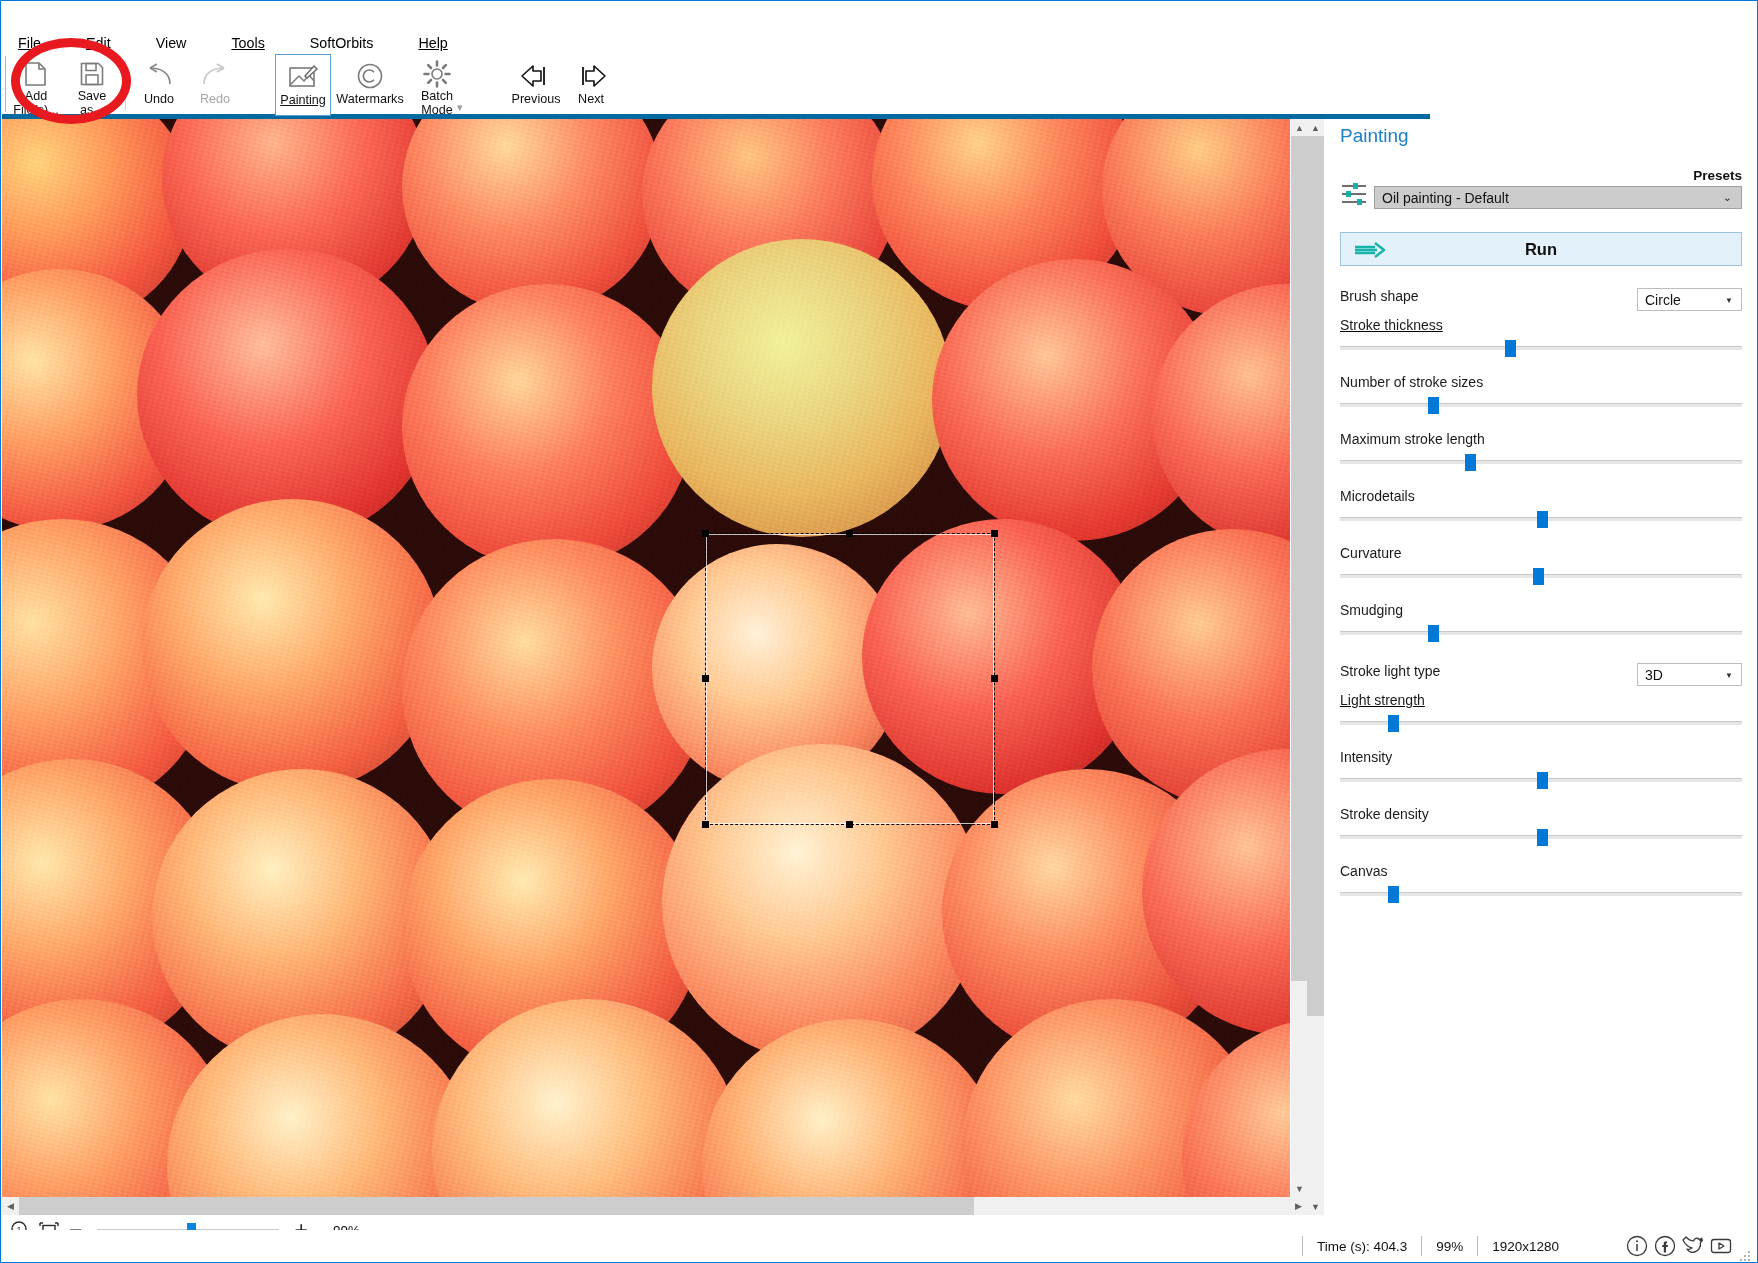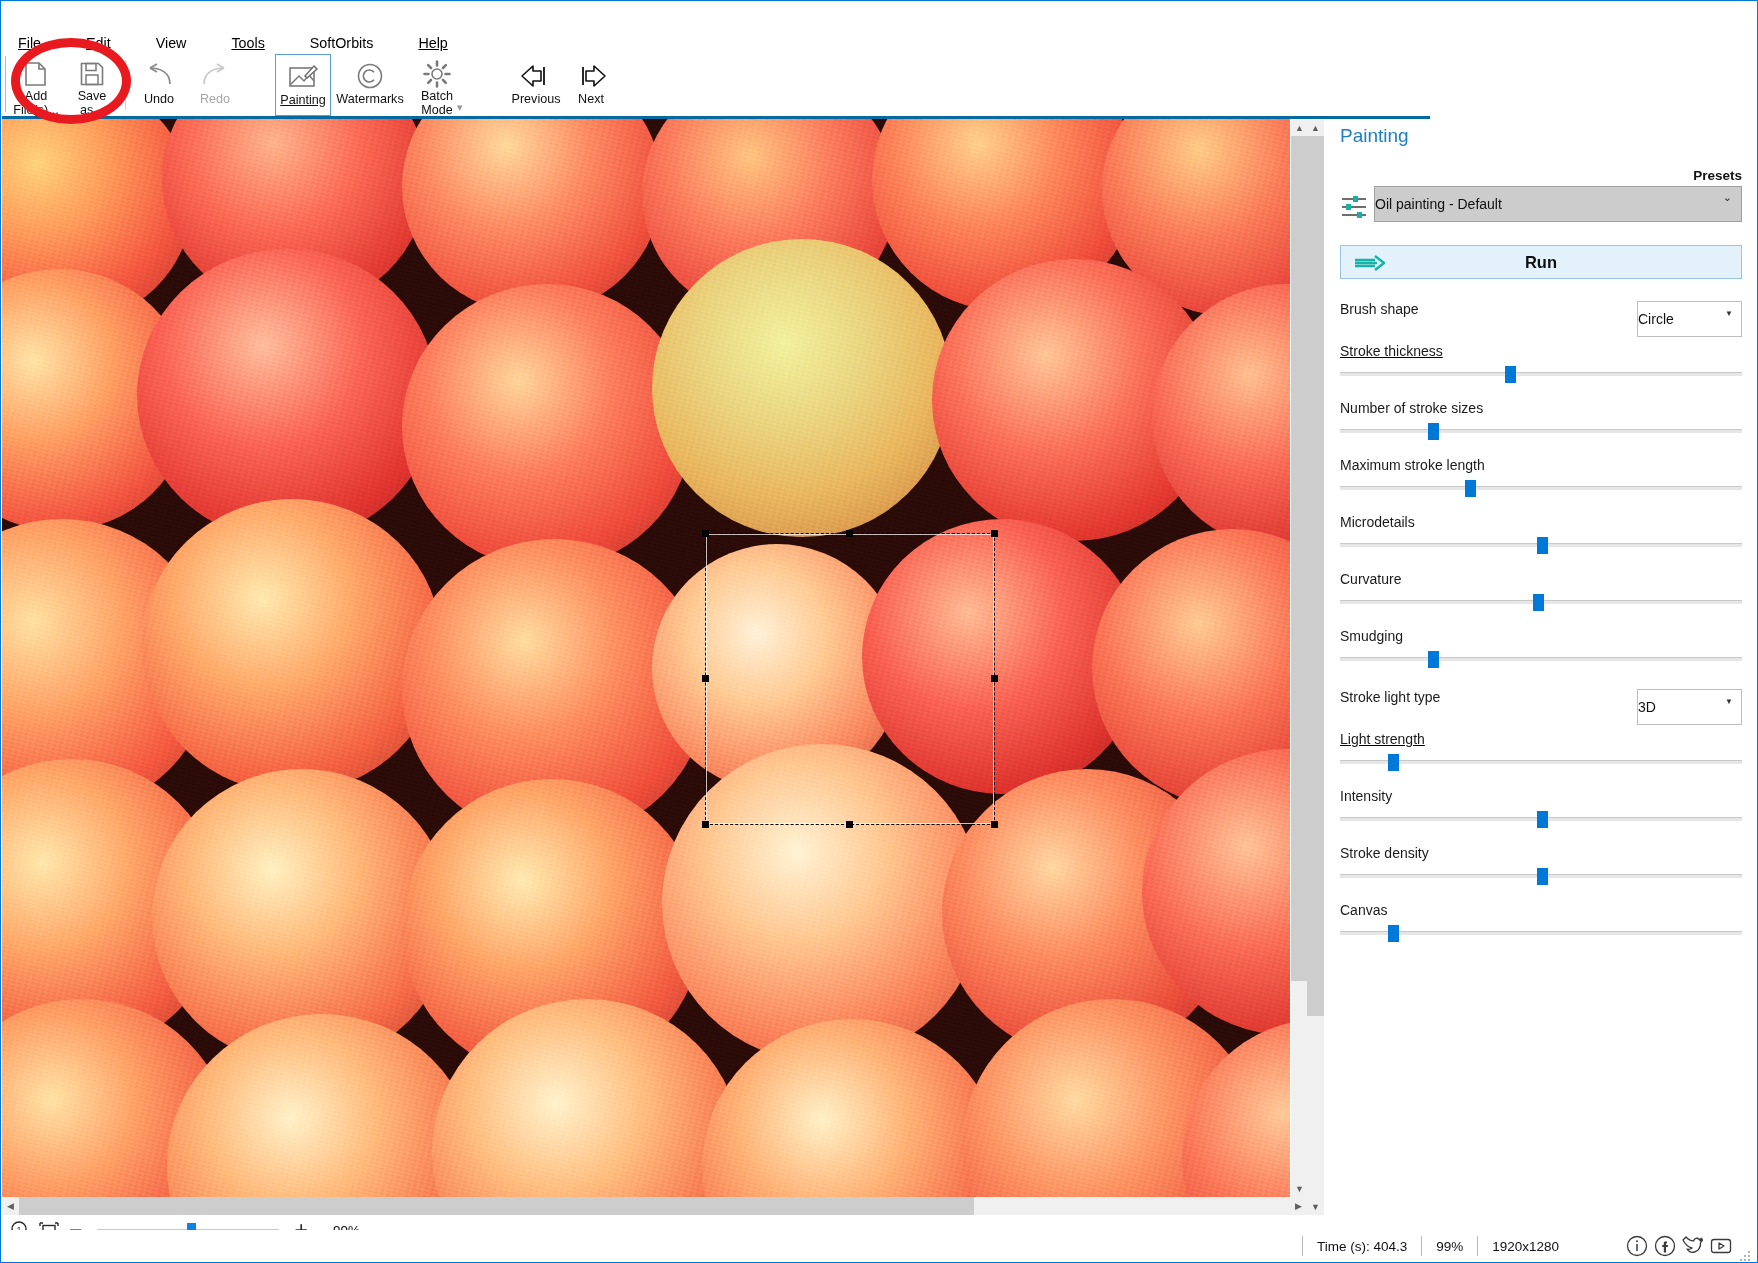--- a/index.html
+++ b/index.html
@@ -52,21 +52,21 @@
   }
   #menubar .menu-item {
     font-size: 14.3px; color: #000000; padding: 2px 10px; white-space: nowrap;
   }
   #menubar .menu-item u { text-decoration: underline; }
 
   
   #toolbar {
     position: absolute; left: 1px; top: 53px; width: 1428px; height: 65px;
     background: #ffffff; display: flex; align-items: flex-start;
-    border-bottom: 3px solid #0369a1;
+    border-bottom: 5px solid #0369a1;
   }
   .tb-leftbar {
     width: 3px; height: 56px; margin-top: 2px; margin-left: 3px;
     border-left: 1px solid #b6b6b6;
   }
   .tb-btn {
     width: 56px; height: 62px; position: relative;
     display: flex; flex-direction: column; align-items: center;
     justify-content: flex-start; padding-top: 5px;
     font-size: 12.6px; color: #111111; text-align: center; line-height: 1.02;
@@ -185,22 +185,22 @@
     padding: 0 14px 0 16px; background: #ffffff;
   }
   .panel-title {
     margin-top: 6px; font-size: 19px; color: #1d7fc4; font-weight: 400;
   }
   .presets-row { display: flex; align-items: flex-end; margin-top: 21px; }
   .presets-icon { width: 28px; height: 30px; margin-right: 6px; flex: 0 0 auto; padding-bottom: 3px;}
   .presets-col { flex: 1 1 auto; text-align: right; }
   .presets-label { font-size: 13.5px; font-weight: bold; color: #111111; margin-bottom: 3px; }
   .combo {
-    height: 36px; border: 1px solid #a0a0a0; background: #cccccc;
-    display: flex; align-items: center; 
+    height: 23px; border: 1px solid #a0a0a0; background: #cccccc;
+    display: flex; align-items: center; padding-left: 7px;
     font-size: 14px; color: #111111; position: relative;
   }
   .combo .chev { position: absolute; right: 9px; top: 4px; color: #2a2a2a; font-size: 11px; }
   .combo.light { background: #ffffff; border: 1px solid #bdbdbd; }
   .combo.light .chev { font-size: 8px; right: 8px; top: 7px; color: #333; }
 
   .run-btn {
     margin-top: 23px; height: 34px;
     border: 1px solid #9bc4e0; background: #e3f1fb;
     display: flex; align-items: center; position: relative;

